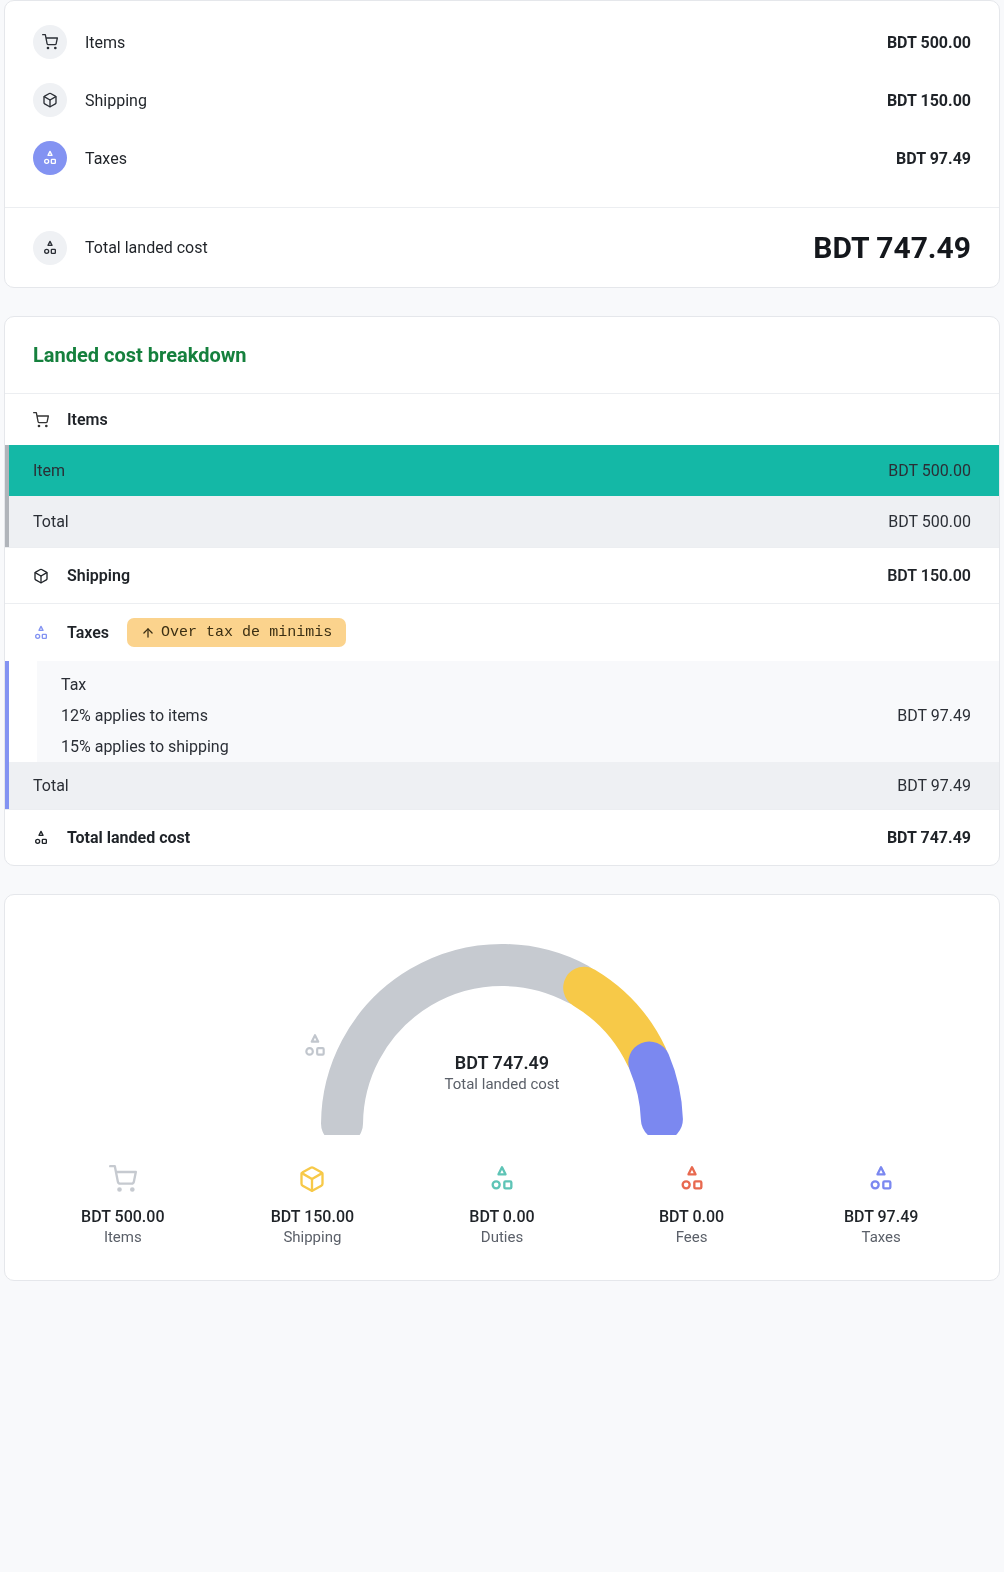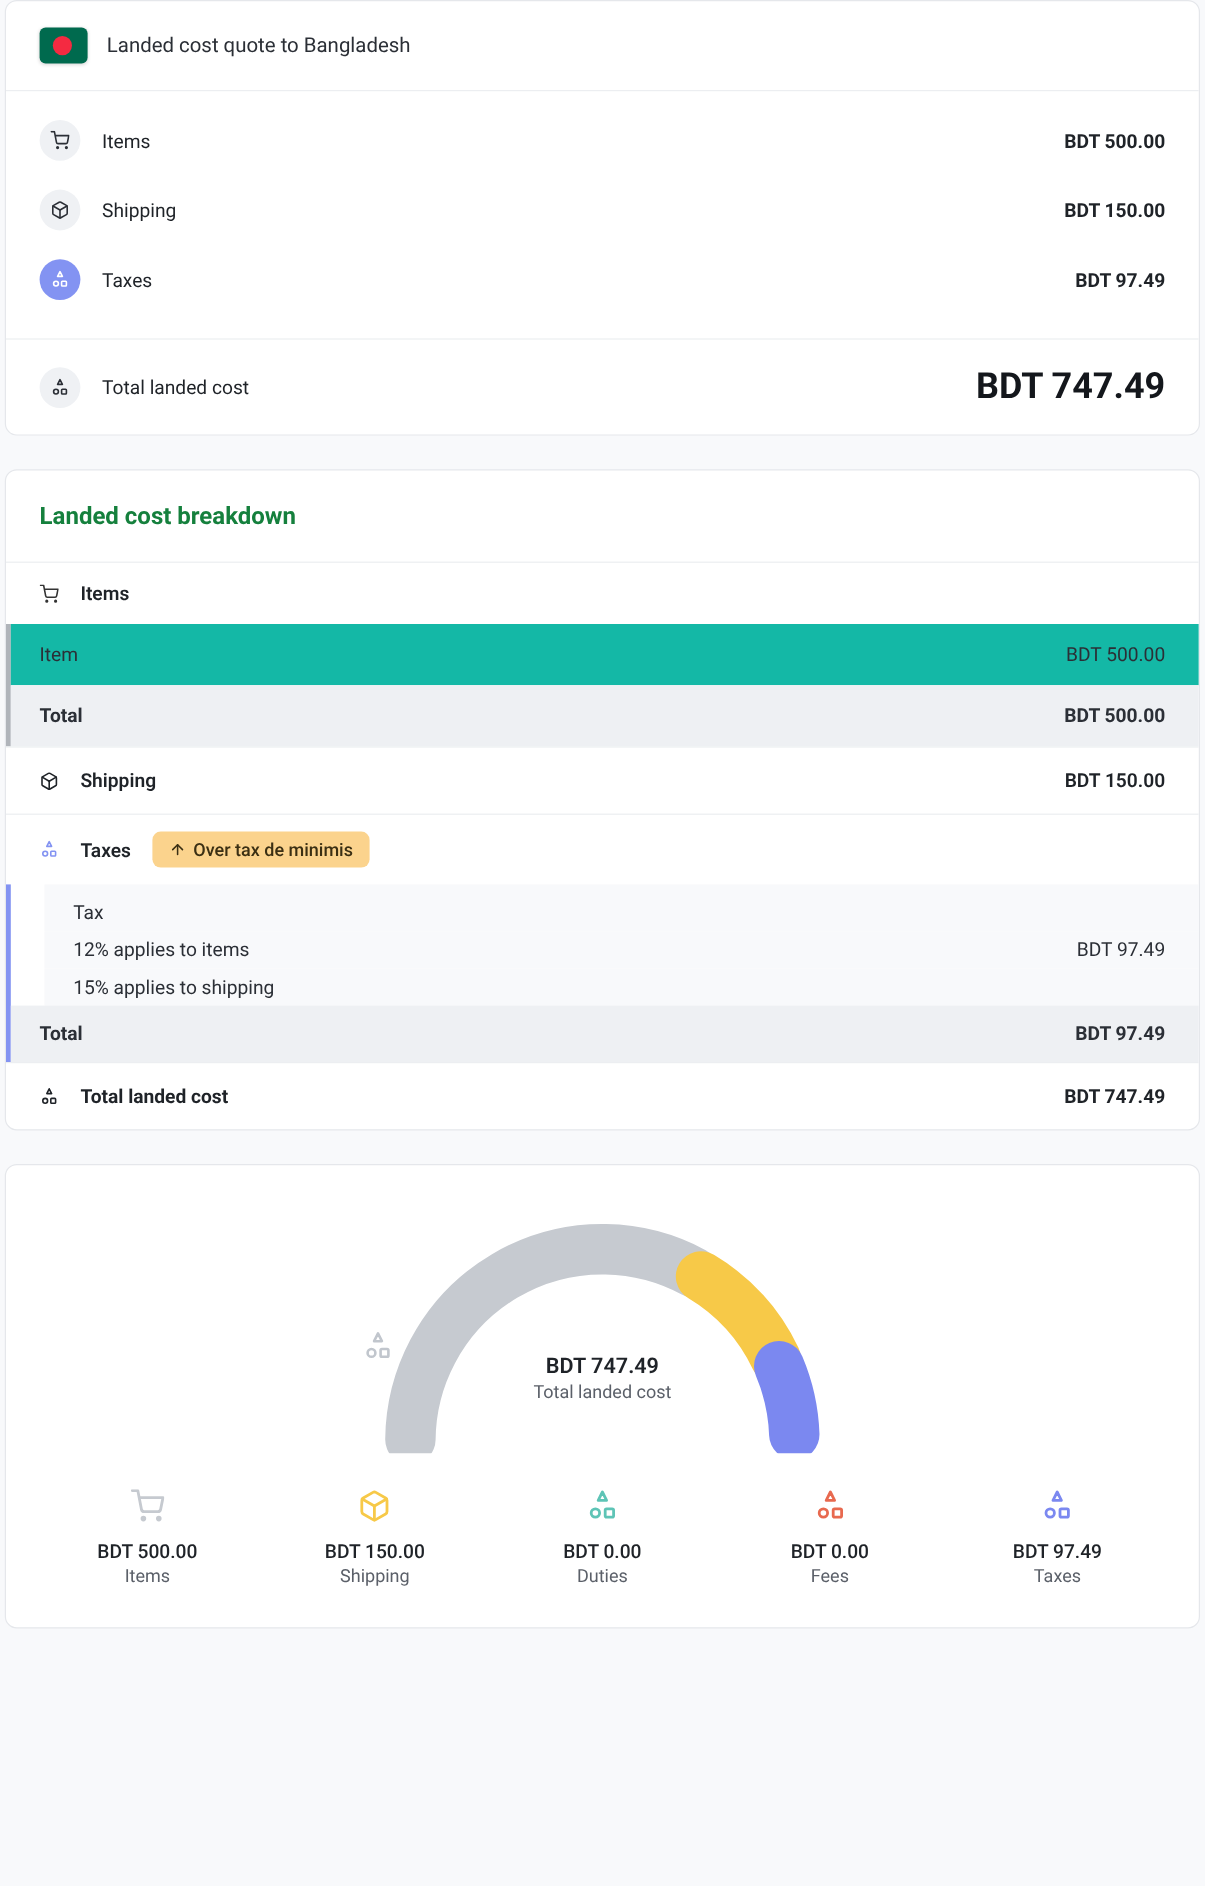--- a/index.html
+++ b/index.html
@@ -76,21 +76,21 @@
   }
   .detail-block.purple { border-left-color:#8393f2; }
   .detail-row {
     display:flex; justify-content:space-between; align-items:flex-start;
     padding: 16px 28px 16px 24px;
     background:#14b8a6;
     font-size:16px; color:#2b2f36;
   }
   .detail-row.total {
     background:#eef0f3;
-    font-weight:700;
+    font-weight:400;
   }
   .shipping-row {
     display:flex; justify-content:space-between; align-items:center;
     padding: 18px 28px;
     border-top:1px solid #eceef1;
     border-bottom:1px solid #eceef1;
   }
   .shipping-row .lbl { display:flex; align-items:center; gap:18px; font-size:16px; font-weight:600;}
   .taxes-hdr {
     display:flex; align-items:center;
@@ -100,20 +100,21 @@
   .taxes-hdr .spacer { flex:1; }
   .badge {
     background:#fbd38d;
     color:#3b2f13;
     font-size:15px;
     padding:6px 14px;
     border-radius:7px;
     display:inline-flex; align-items:center; gap:6px;
     font-weight:500;
     margin: 0 auto;
+    font-family: Liberation Mono, monospace;
   }
   .tax-detail .detail-row { padding-top:14px; padding-bottom:14px; }
   .tax-detail .line { padding: 6px 28px 6px 24px; background:#f8f9fb; font-size:16px; color:#2b2f36; display:flex; justify-content:space-between;margin-left:28px;}
   .tax-detail .line:first-of-type { padding-top:14px;}
   .tax-detail .line:last-of-type { padding-bottom:18px;}
   .tlc-row {
     display:flex; justify-content:space-between; align-items:center;
     padding: 18px 28px;
     border-top:1px solid #eceef1;
   }
@@ -137,26 +138,20 @@
   .legend-item { text-align:center; flex:1; }
   .legend-item .icn { display:inline-flex; margin-bottom:14px; }
   .legend-item .amt { font-size:16px; color:#1f2328; font-weight:500;}
   .legend-item .lbl { font-size:15px; color:#5b6069; margin-top:2px;}
   svg { display:block; }
 </style>
 </head>
 <body>
 
 <div class="card">
-  <div class="card-header">
-    <div class="flag">
-        <div class="disc"></div>
-      </div>
-    <div class="header-title">Landed cost quote to Bangladesh</div>
-  </div>
   <div class="summary-body">
     <div class="summary-row">
       <div class="row-left">
         <span class="icon-circle">
           <svg width="16" height="16" viewBox="0 0 24 24" fill="none" stroke="currentColor" stroke-width="2" stroke-linecap="round" stroke-linejoin="round">
               <circle cx="9" cy="21" r="1"></circle>
               <circle cx="20" cy="21" r="1"></circle>
               <path d="M1 1h4l2.6 13.4a2 2 0 0 0 2 1.6h9.7a2 2 0 0 0 2-1.6L23 6H6"></path>
             </svg>
         </span>

